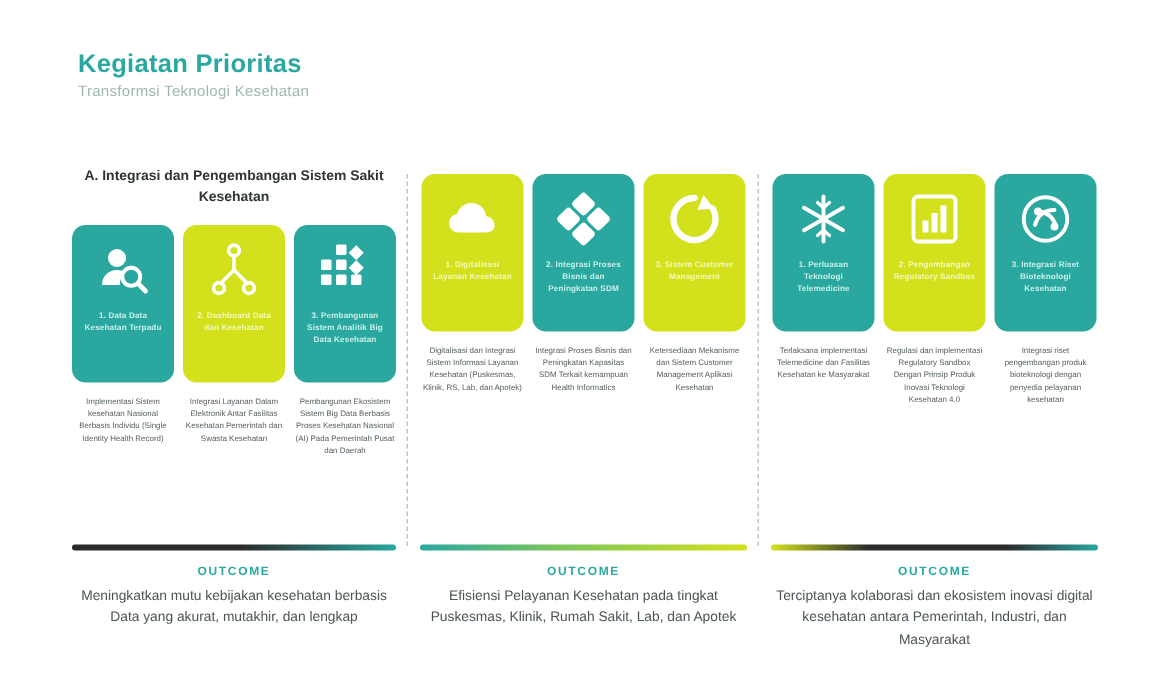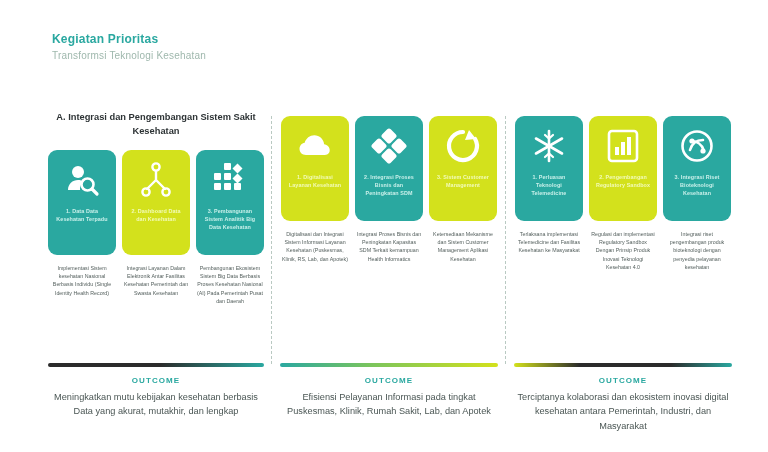--- a/index.html
+++ b/index.html
@@ -7,21 +7,21 @@
     width: 768px; height: 452px;
     background: #ffffff;
     font-family: "Liberation Sans", sans-serif;
     overflow: hidden;
   }
   .page { position: relative; width: 768px; height: 452px; background: #fff; }
 
   
   .header { position: absolute; left: 52px; top: 32px; }
   .title {
-    font-size: 12px; font-weight: bold; color: #2aa8a0;
+    font-size: 17px; font-weight: bold; color: #2aa8a0;
     letter-spacing: .2px; line-height: 1.25;
   }
   .subtitle {
     font-size: 10px; font-weight: 400; color: #9fb8ad;
     letter-spacing: .2px; line-height: 1.3; margin-top: 2px;
   }
 
   
   .columns {
     position: absolute; left: 40px; top: 110px;
@@ -245,21 +245,21 @@
 
   <div class="outcomes">
     <div class="outcome o-a">
       <div class="o-bar a"></div>
       <div class="o-title">OUTCOME</div>
       <div class="o-text">Meningkatkan mutu kebijakan kesehatan berbasis Data yang akurat, mutakhir, dan lengkap</div>
     </div>
     <div class="outcome o-b">
       <div class="o-bar b"></div>
       <div class="o-title">OUTCOME</div>
-      <div class="o-text">Efisiensi Pelayanan Informasi pada tingkat Puskesmas, Klinik, Rumah Sakit, Lab, dan Apotek</div>
+      <div class="o-text">Efisiensi Pelayanan Kesehatan pada tingkat Puskesmas, Klinik, Rumah Sakit, Lab, dan Apotek</div>
     </div>
     <div class="outcome o-c">
       <div class="o-bar c"></div>
       <div class="o-title">OUTCOME</div>
       <div class="o-text">Terciptanya kolaborasi dan ekosistem inovasi digital kesehatan antara Pemerintah, Industri, dan Masyarakat</div>
     </div>
   </div>
 
 </div>
 

